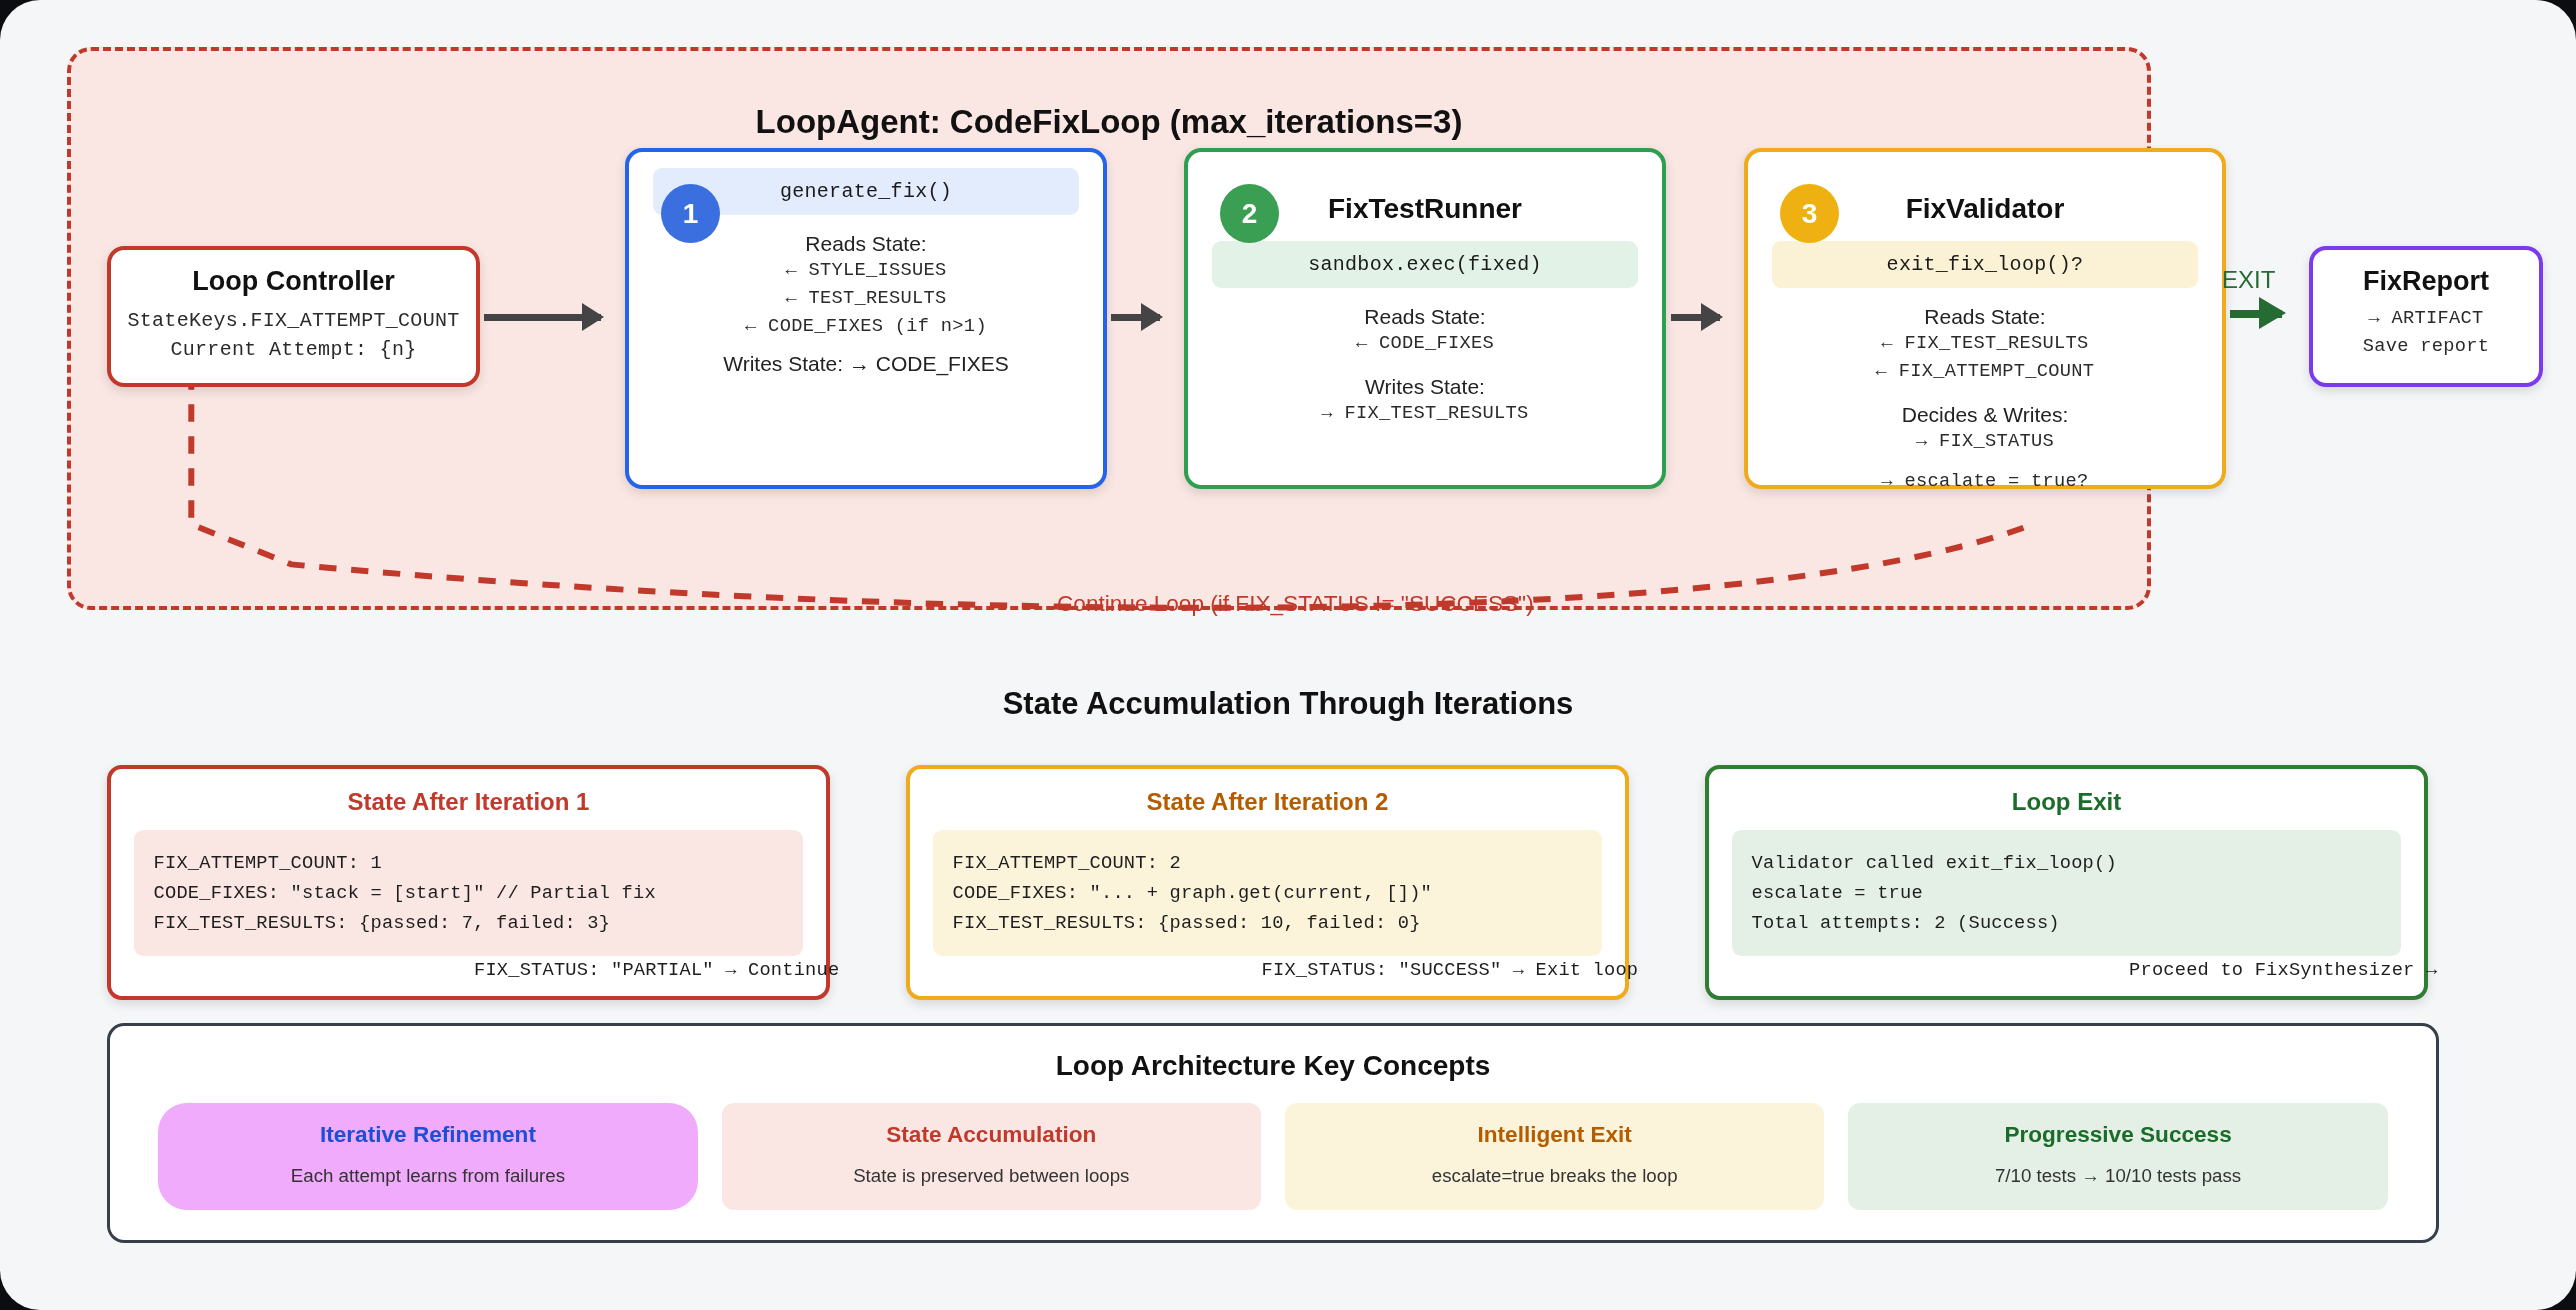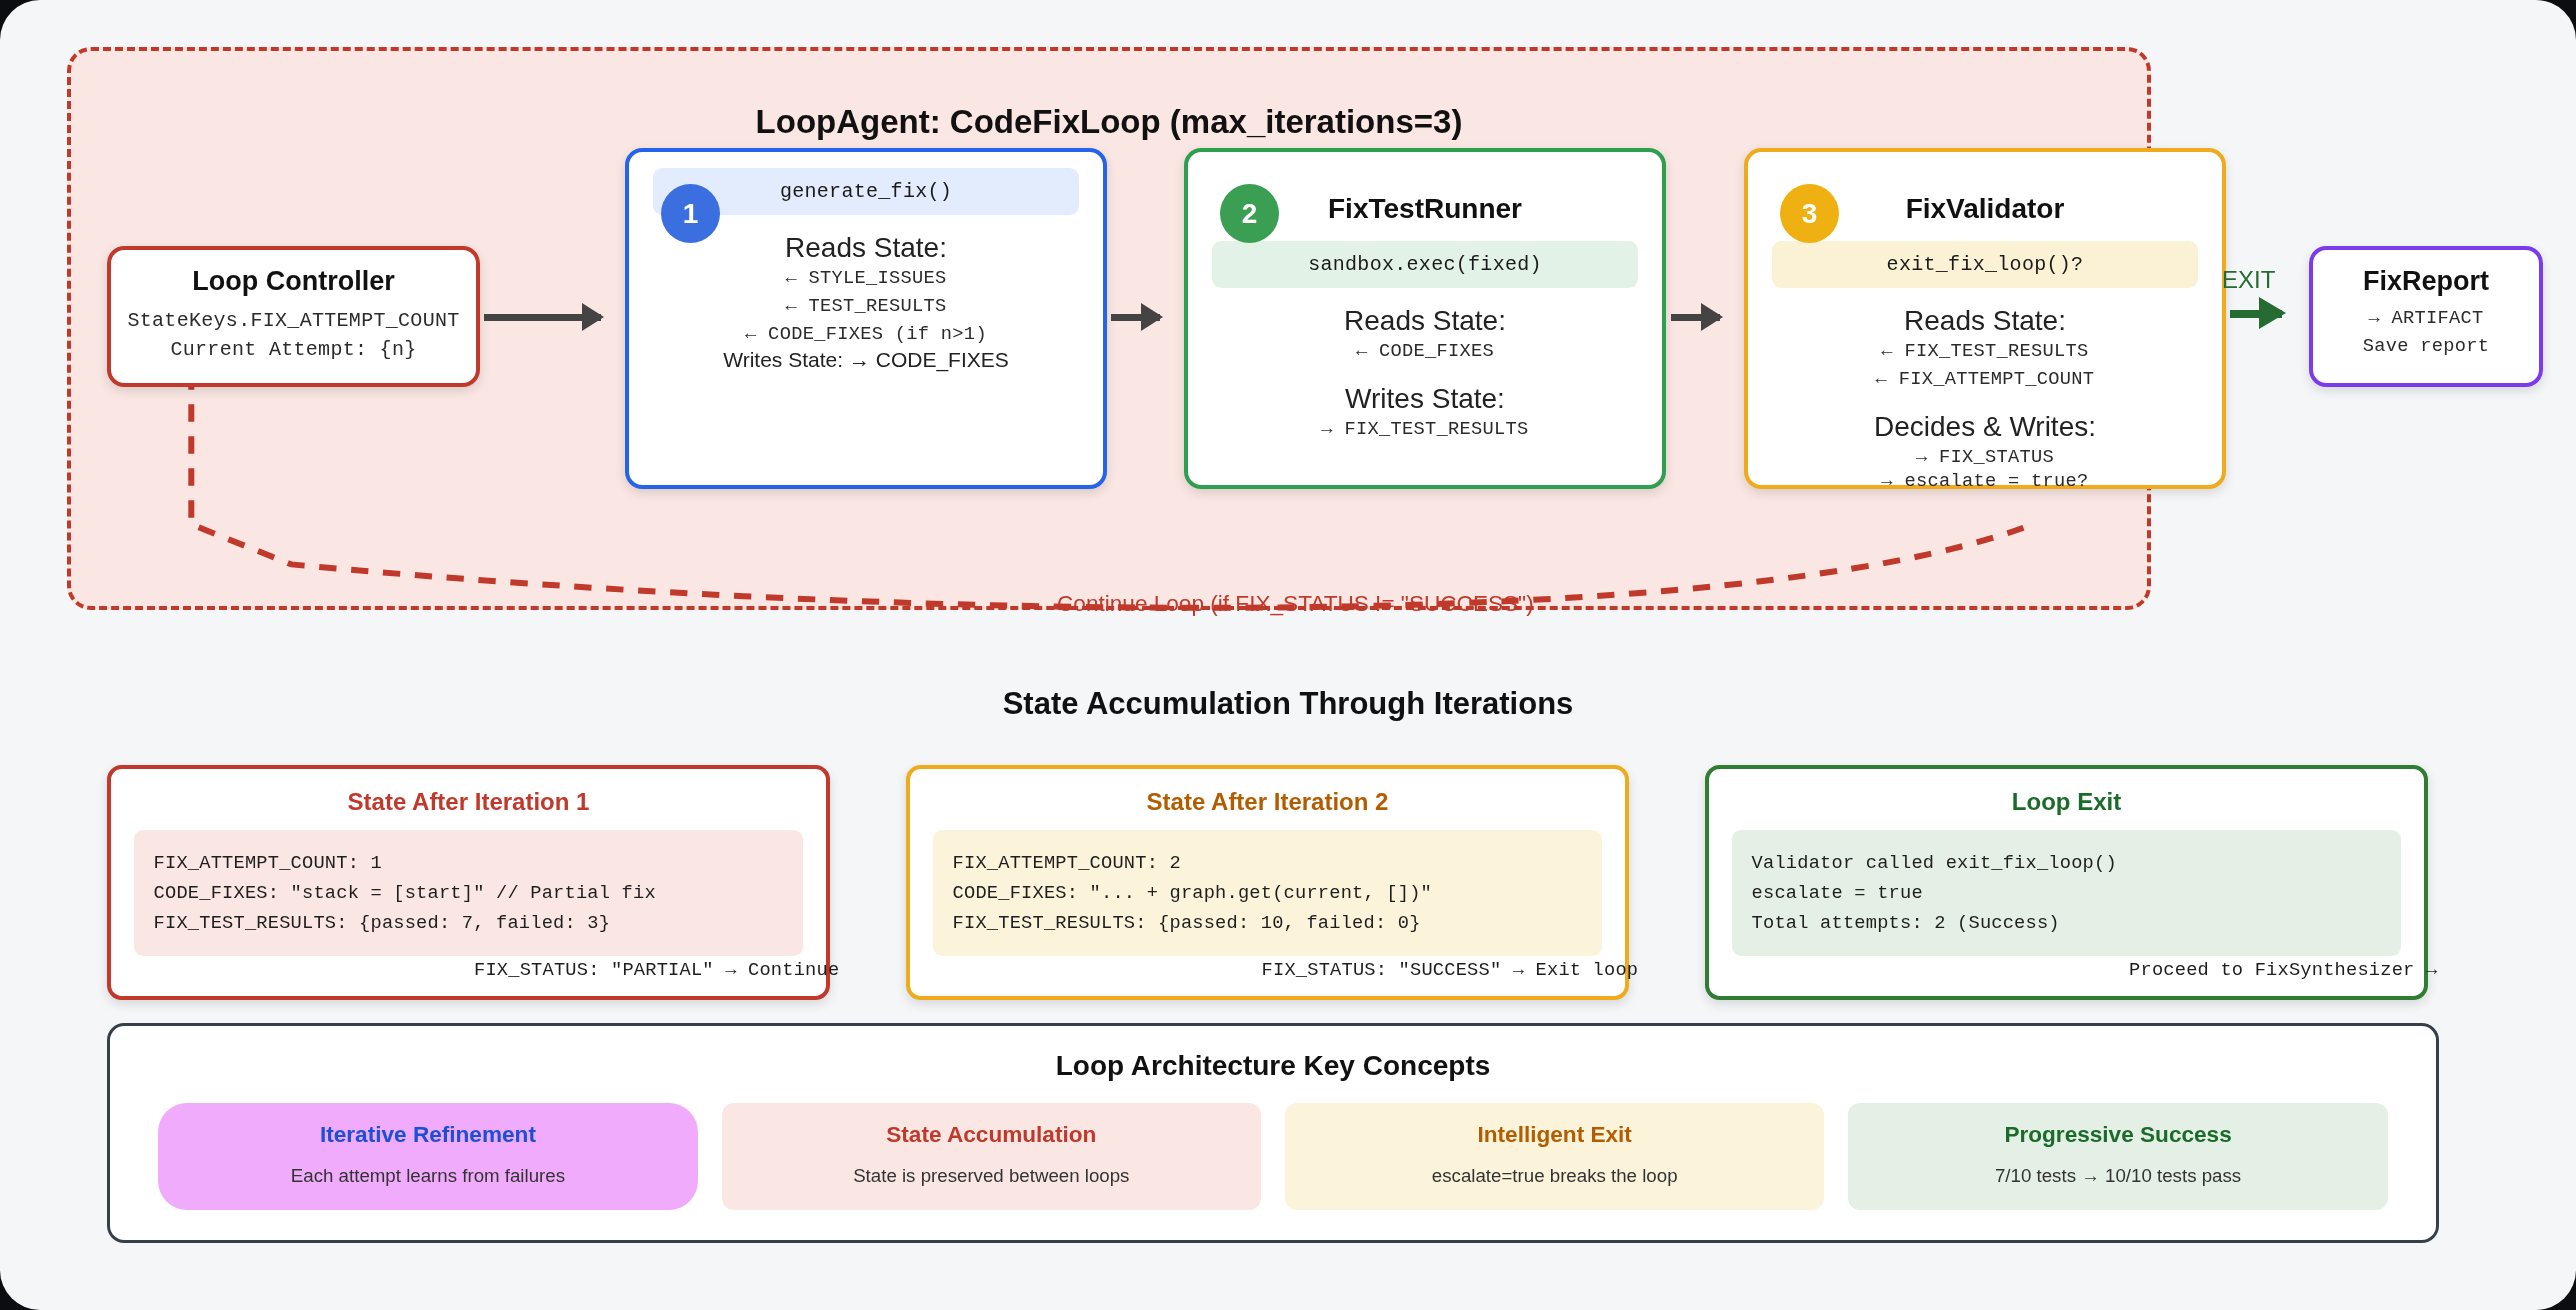--- a/index.html
+++ b/index.html
@@ -79,27 +79,27 @@
     font-size:20px;
     padding:12px 0;
     color:#1b1b1b;
     letter-spacing:0.3px;
   }
   .chip.blue{background:#e3ecfd;}
   .chip.green{background:#e3f2e6;}
   .chip.amber{background:#fbf2d5;}
 
   .sect{
-    text-align:center;font-size:28px;color:#222;margin-top:17.3px;
+    text-align:center;font-size:21px;color:#222;margin-top:17.3px;
   }
   .sline{
     text-align:center;font-size:18.7px;color:#2b2b2b;
     line-height:1.5;letter-spacing:0.3px;
   }
-  .writes-inline{text-align:center;font-size:21px;color:#222;margin-top:0;}
+  .writes-inline{text-align:center;font-size:21px;color:#222;margin-top:12px;}
 
   
   .overflow-line{
     position:absolute;left:1744px;top:470px;width:482px;
     text-align:center;font-size:18.7px;color:#2b2b2b;letter-spacing:0.3px;
   }
 
   
   .report{
     left:2309px;top:246px;width:234px;height:141px;

